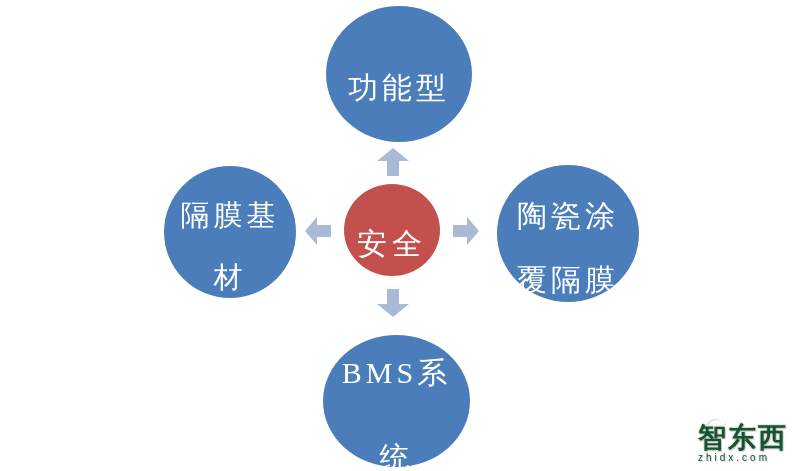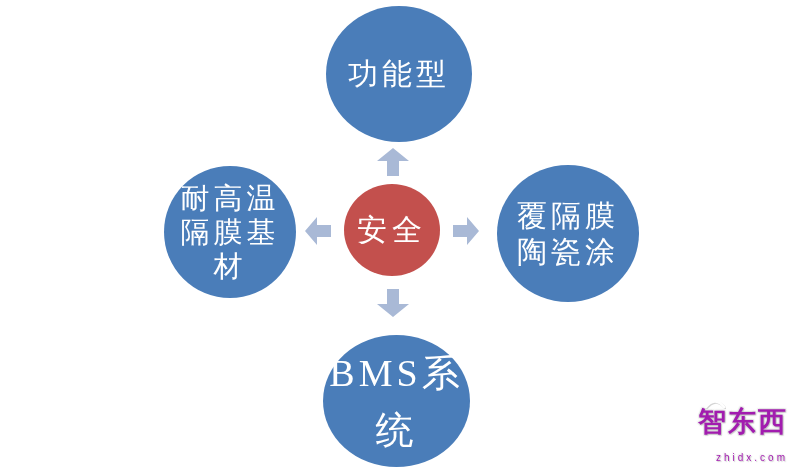--- a/index.html
+++ b/index.html
@@ -18,56 +18,57 @@
     flex-direction: column;
     align-items: center;
     justify-content: center;
     text-align: center;
     color: #ffffff;
   }
   .node .line {
     line-height: 36px;
     letter-spacing: 4px;
     white-space: nowrap;
+    margin-top: 28px;
   }
   .node-blue { background: #4a7db9; }
   .node-center { background: #c3504d; }
 
   .node-top    { left: 326px; top: 6px;   width: 146px; height: 136px; font-size: 30px; }
   .node-left   { left: 164px; top: 166px; width: 132px; height: 132px; font-size: 29px; }
   .node-left .line { line-height: 34px; }
   .node-right  { left: 497px; top: 165px; width: 142px; height: 137px; font-size: 30px; }
-  .node-bottom { left: 323px; top: 335px; width: 147px; height: 132px; font-size: 38px; gap: 21px; }
+  .node-bottom { left: 323px; top: 335px; width: 147px; height: 132px; font-size: 30px; gap: 21px; }
   .node-center { left: 344px; top: 184px; width: 96px;  height: 92px;  font-size: 30px; }
   .node-center .line { line-height: 38px; letter-spacing: 5px; text-align: center; }
 
   .arrow { position: absolute; }
   .arrow polygon { fill: #a9b9d6; }
   .arrow-up    { left: 377px; top: 148px; width: 32px; height: 28px; }
   .arrow-down  { left: 377px; top: 289px; width: 32px; height: 28px; }
   .arrow-left  { left: 305px; top: 217px; width: 26px; height: 28px; }
   .arrow-right { left: 453px; top: 217px; width: 26px; height: 28px; }
 
   .watermark {
     position: absolute;
     right: 12px;
     bottom: 8px;
-    text-align: right;
+    text-align: left;
     font-family: "Liberation Sans", sans-serif;
-    color: #a21caf;
+    color: #14532d;
   }
   .wm-brand {
     font-size: 28px;
     font-weight: bold;
     letter-spacing: 2px;
     line-height: 28px;
     text-shadow: 1px 1px 1px rgba(160,160,160,0.55), -1px -1px 1px rgba(200,200,200,0.35), 1px -1px 1px rgba(190,190,190,0.35), -1px 1px 1px rgba(190,190,190,0.35);
   }
   .wm-domain {
-    margin-top: 16px;
+    margin-top: 0;
     font-size: 10px;
     letter-spacing: 3px;
     text-shadow: 1px 1px 1px rgba(160,160,160,0.55), -1px -1px 1px rgba(200,200,200,0.35);
   }
   .wm-arc {
     position: absolute;
     right: 62px;
     top: -9px;
     width: 22px;
     height: 10px;
@@ -82,28 +83,27 @@
 </head>
 <body>
 
 <div class="stage">
 
   <div class="node node-blue node-top">
     <div class="line">功能型</div>
   </div>
 
   <div class="node node-blue node-left">
-    <div class="line">耐高温</div>
     <div class="line">隔膜基</div>
     <div class="line">材</div>
   </div>
 
   <div class="node node-blue node-right">
+    <div class="line">陶瓷涂</div>
     <div class="line">覆隔膜</div>
-    <div class="line">陶瓷涂</div>
   </div>
 
   <div class="node node-blue node-bottom">
     <div class="line">BMS系</div>
     <div class="line">统</div>
   </div>
 
   <div class="node node-center">
     <div class="line">安全</div>
   </div>

